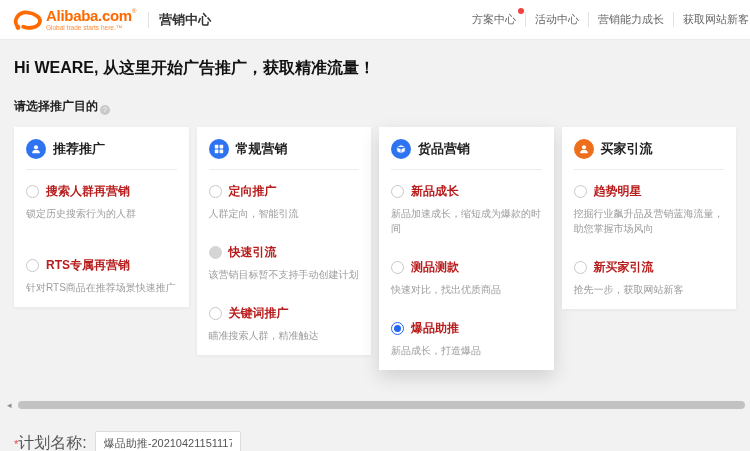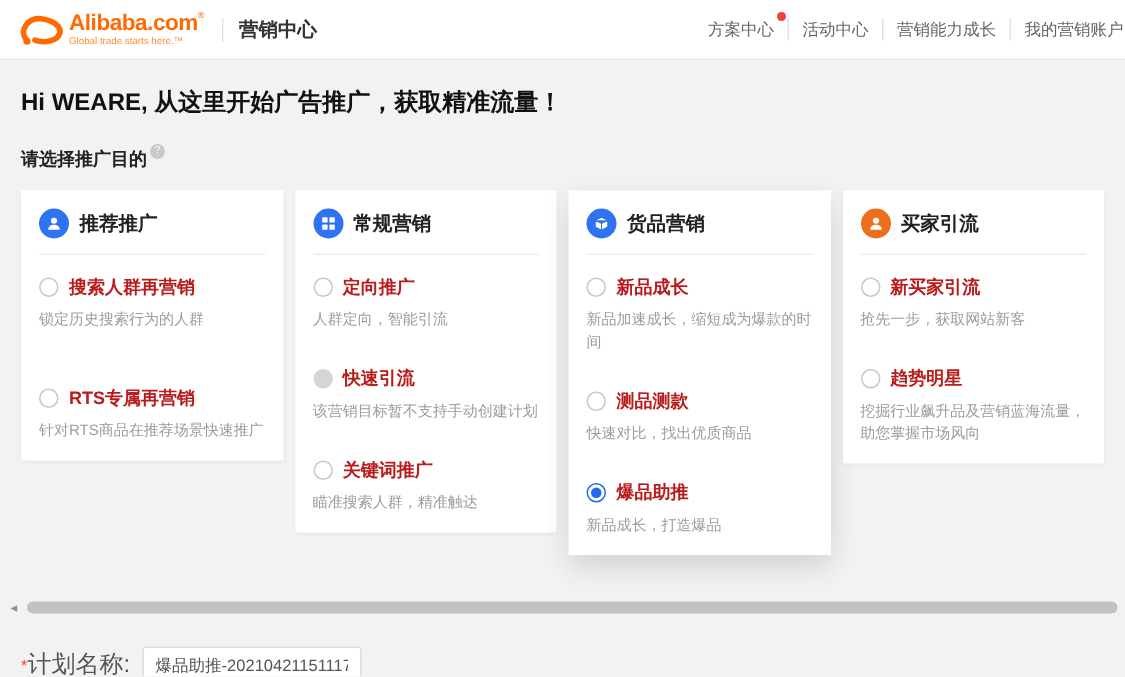--- a/index.html
+++ b/index.html
@@ -29,21 +29,21 @@
   }
   .nav-item + .nav-item { border-left:1px solid #e3e3e3; }
   .nav-dot {
     position:absolute; top:-4px; right:1px; width:6px; height:6px;
     border-radius:50%; background:#f5413d;
   }
 
   
   .content { padding:0 14px; }
   .greeting { font-size:16px; font-weight:bold; color:#111; padding-top:18px; }
-  .section-row { margin-top:19px; display:flex; align-items:flex-start; gap:2px; }
+  .section-row { margin-top:19px; display:flex; align-items:flex-end; gap:2px; }
   .section-title { font-size:12px; font-weight:bold; color:#222; }
   .help-circle {
     width:10px; height:10px; border-radius:50%; background:#c9c9c9; color:#fff;
     font-size:7px; line-height:10px; text-align:center; display:inline-block; margin-top:-2px;
   }
   .help-circle::after { content:"?"; }
 
   
   .cards { display:flex; gap:8px; margin-top:12px; align-items:flex-start; }
   .card {
@@ -126,21 +126,21 @@
       <span>方案中心</span>
       <span class="nav-dot"></span>
     </a>
     <a class="nav-item">
       <span>活动中心</span>
     </a>
     <a class="nav-item">
       <span>营销能力成长</span>
     </a>
     <a class="nav-item">
-      <span>我的营销账户</span>
+      <span>获取网站新客</span>
     </a>
   </div>
 </div>
 
 <div class="content">
 
   <div class="greeting">Hi WEARE, 从这里开始广告推广，获取精准流量！</div>
 
   <div class="section-row">
     <span class="section-title">请选择推广目的</span>
@@ -261,31 +261,31 @@
               <path d="M3.5 17c0-3.6 2.9-5.6 6.5-5.6s6.5 2 6.5 5.6z" fill="#fff"></path>
             </svg>
         </span>
         <span class="card-title">买家引流</span>
       </div>
       <div class="card-divider"></div>
 
       <div class="option">
         <div class="opt-row">
           <span class="radio radio-unchecked"></span>
+          <span class="opt-title">趋势明星</span>
+        </div>
+        <div class="opt-desc">挖掘行业飙升品及营销蓝海流量，助您掌握市场风向</div>
+      </div>
+
+      <div class="option">
+        <div class="opt-row">
+          <span class="radio radio-unchecked"></span>
           <span class="opt-title">新买家引流</span>
         </div>
         <div class="opt-desc">抢先一步，获取网站新客</div>
-      </div>
-
-      <div class="option">
-        <div class="opt-row">
-          <span class="radio radio-unchecked"></span>
-          <span class="opt-title">趋势明星</span>
-        </div>
-        <div class="opt-desc">挖掘行业飙升品及营销蓝海流量，助您掌握市场风向</div>
       </div>
     </div>
 
   </div>
 
   <div class="hscroll">
     <span class="hscroll-arrow">◂</span>
     <div class="hscroll-thumb"></div>
   </div>
 

